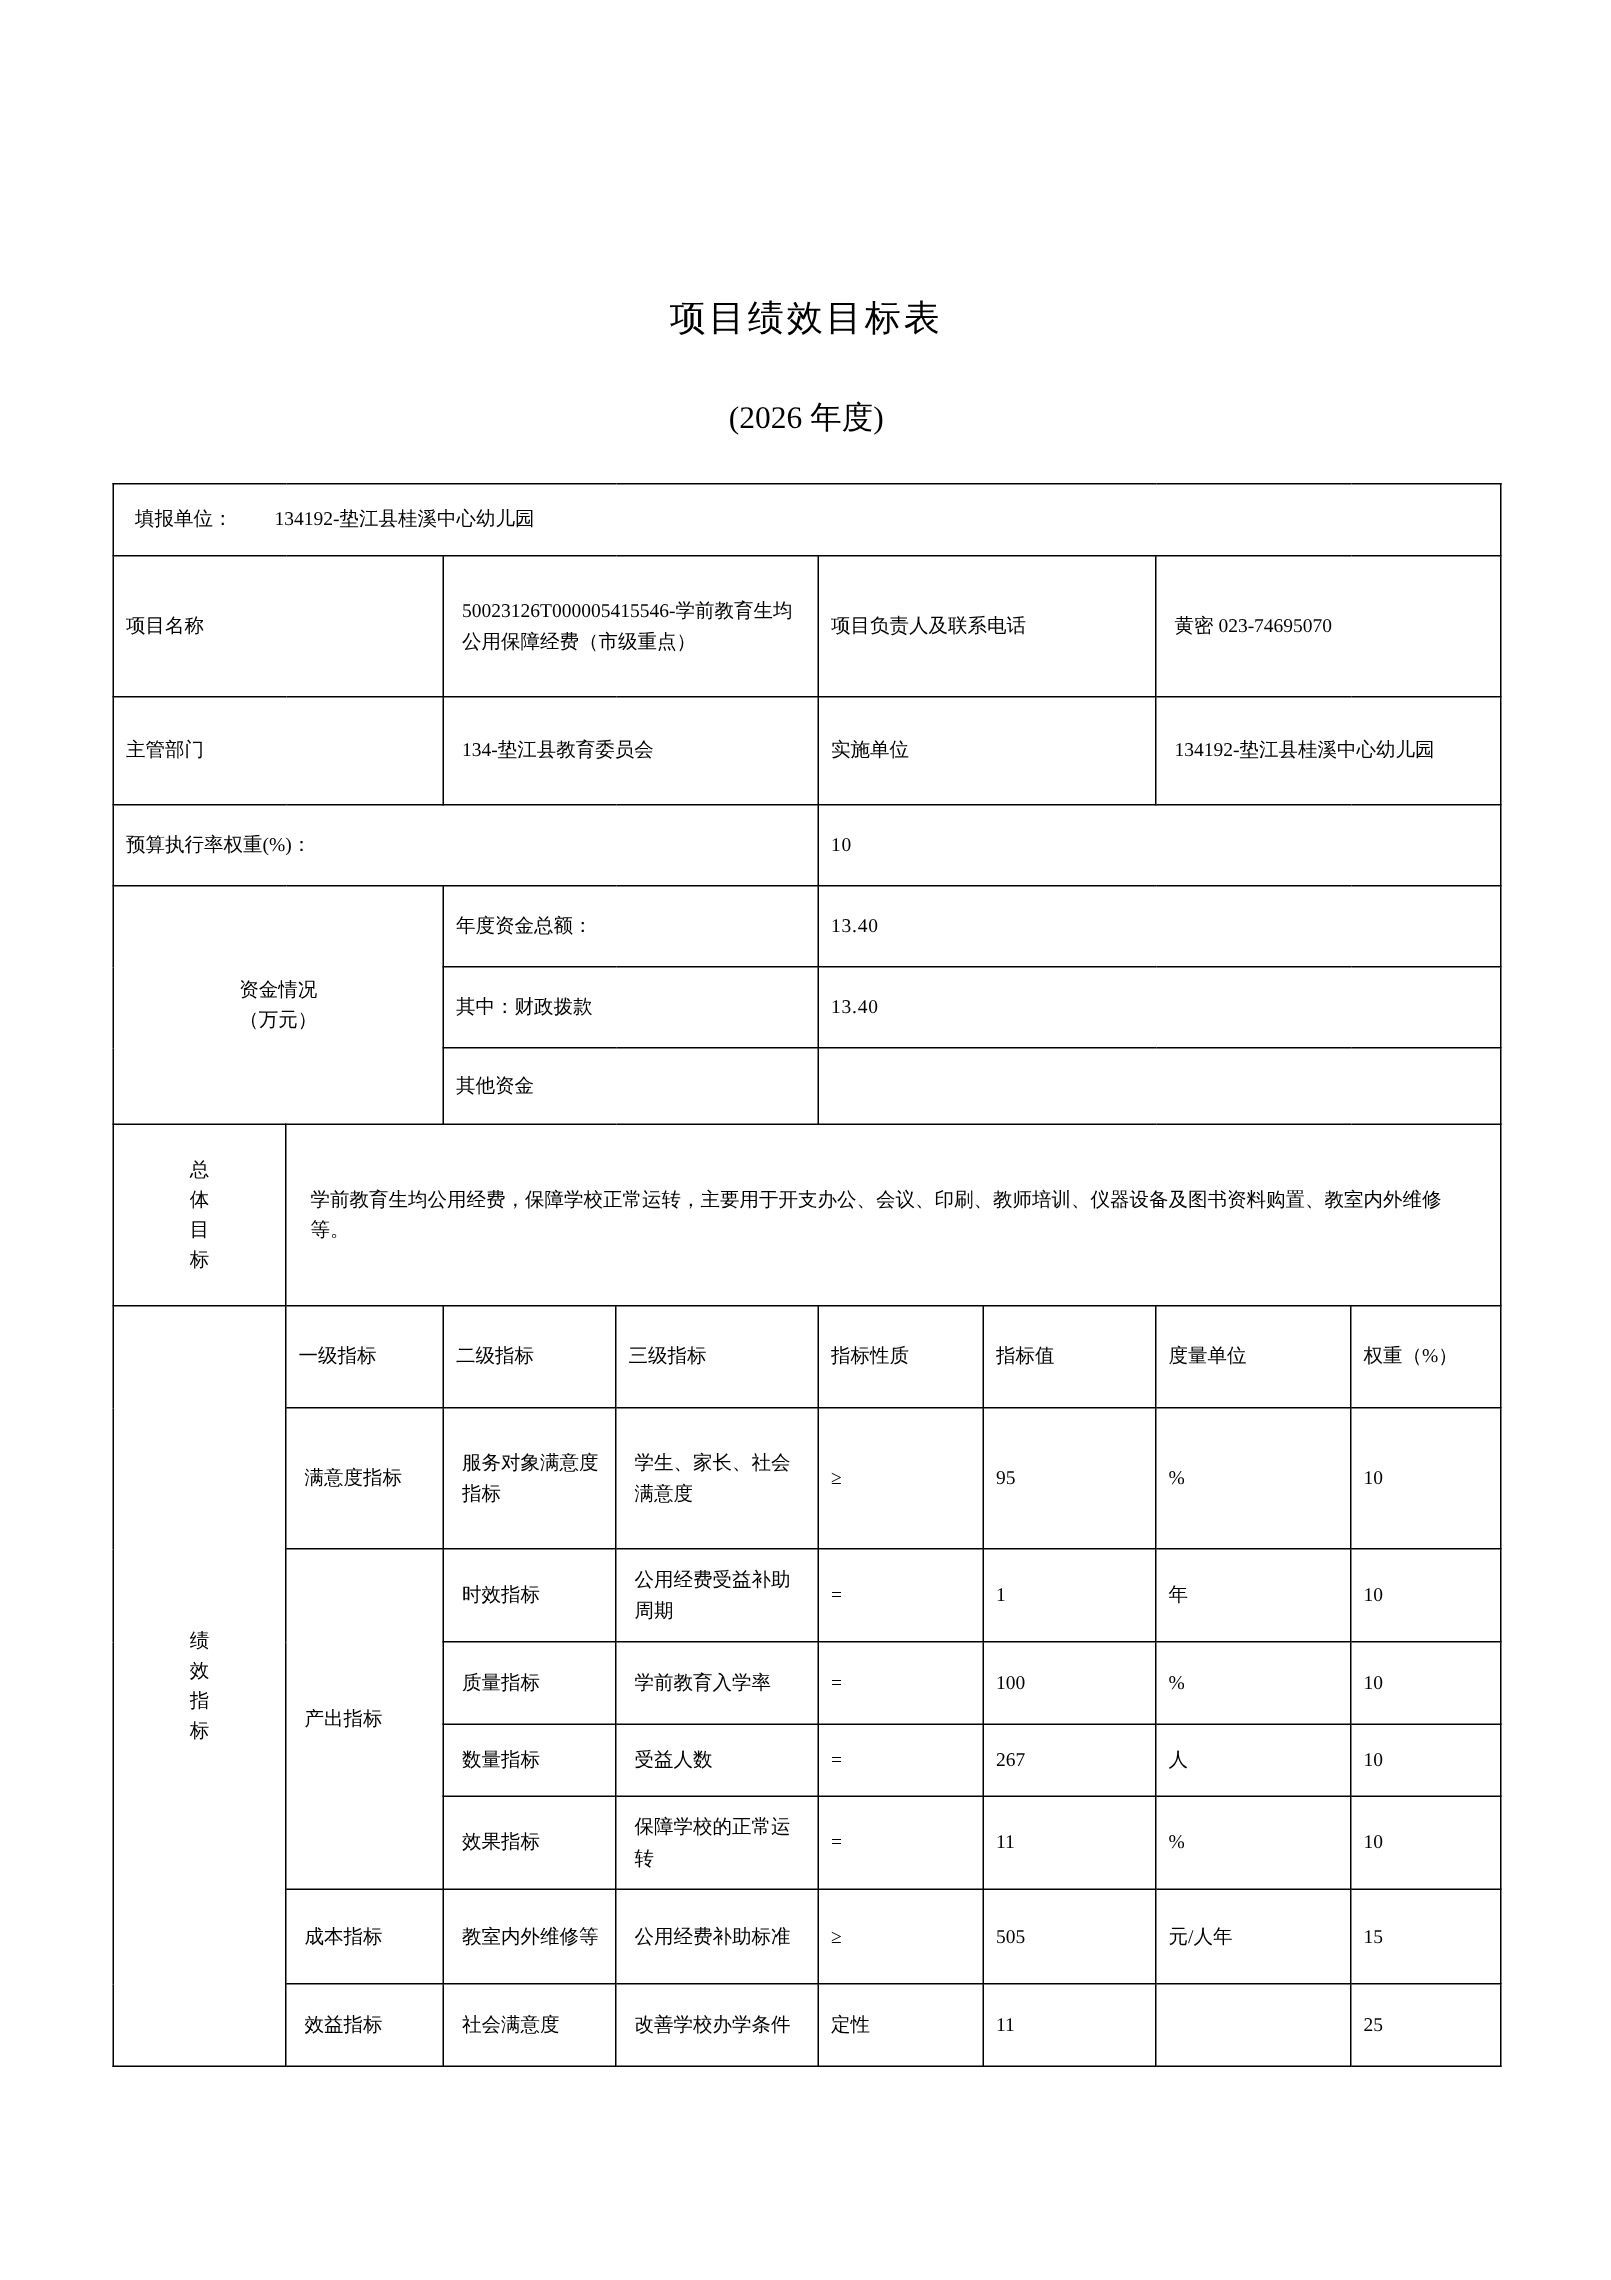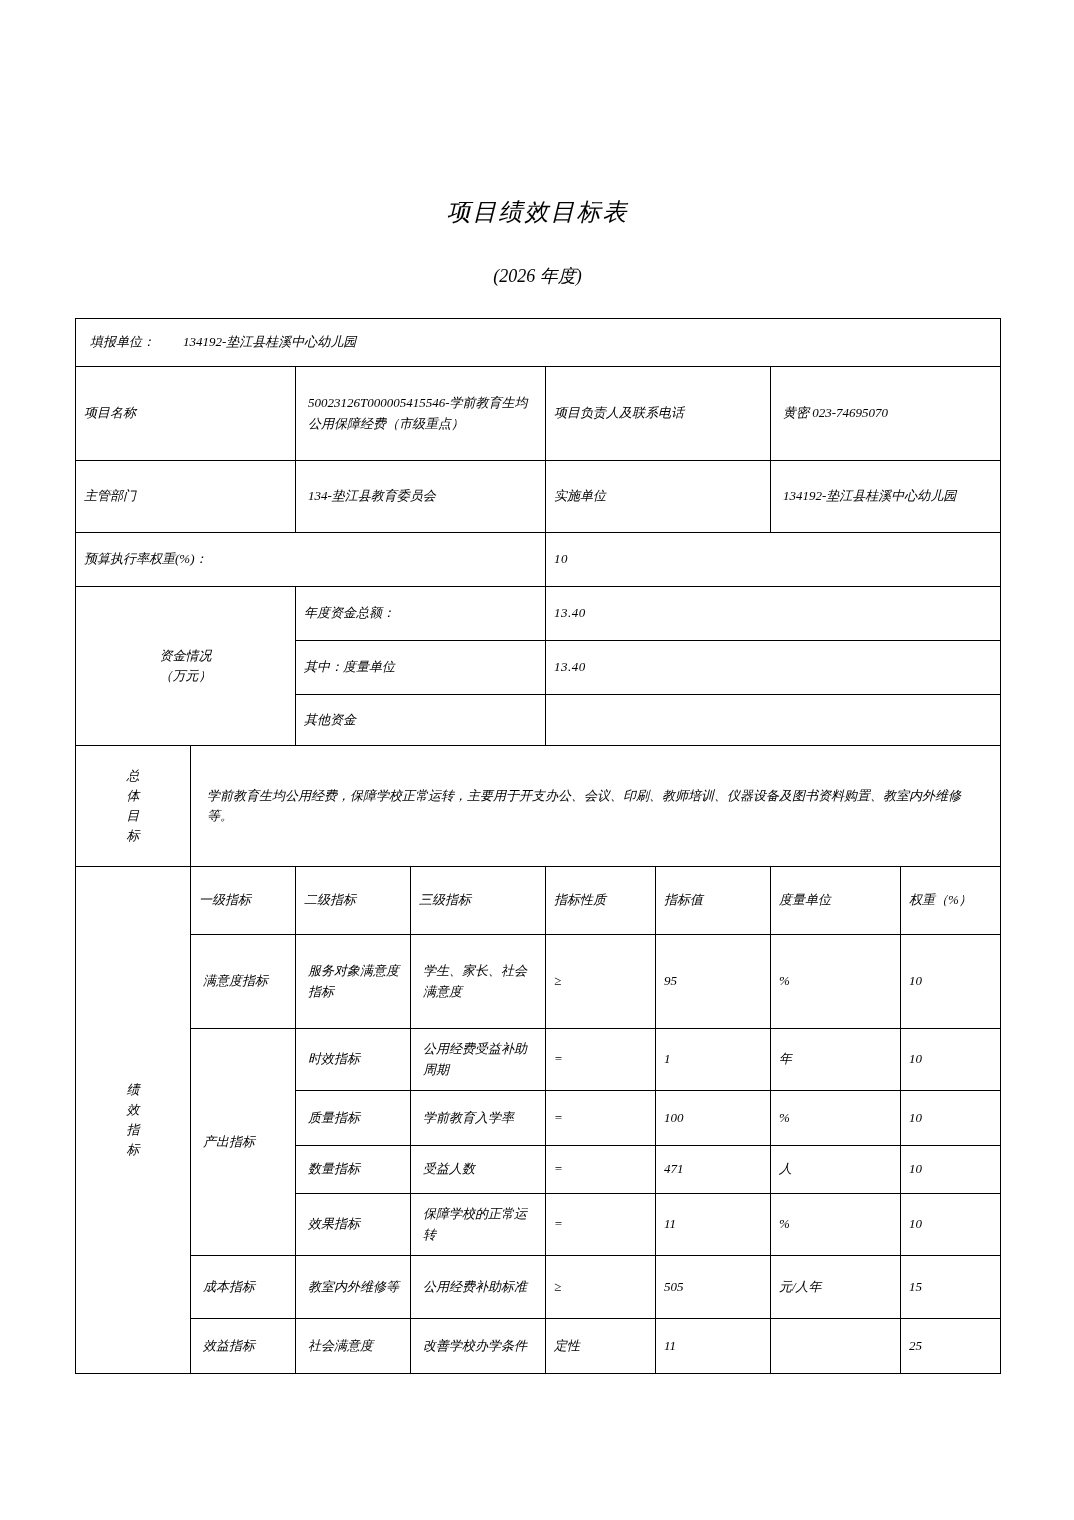--- a/index.html
+++ b/index.html
@@ -4,33 +4,32 @@
 <style>
   html, body { margin: 0; padding: 0; background: #ffffff; }
   .page {
     position: relative;
     width: 1074px;
     height: 1520px;
     background: #ffffff;
     font-family: "Liberation Serif", "DejaVu Serif", serif;
     color: #000000;
     overflow: hidden;
-    font-style: italic;
   }
   .doc { padding-top: 196px; margin-left: 75px; width: 925px; }
   .doc-title {
     text-align: center;
     font-size: 24px;
     font-weight: 400;
     letter-spacing: 2px;
     margin: 0 0 36px 0;
   }
   .doc-subtitle {
     text-align: center;
-    font-size: 18px;
+    font-size: 21px;
     margin: 0 0 30px 0;
   }
   table.main {
     border-collapse: collapse;
     table-layout: fixed;
     width: 925px;
     font-size: 13px;
   }
   table.main td {
     border: 1px solid #000000;
@@ -96,21 +95,21 @@
         <td colspan="4" class="c nowrap-num">10</td>
       </tr>
 
       <tr style="height:54px">
         <td colspan="2" rowspan="3" class="vertical">资金情况
 （万元）</td>
         <td colspan="2" class="c">年度资金总额：</td>
         <td colspan="4" class="r nowrap-num">13.40</td>
       </tr>
       <tr style="height:54px">
-        <td colspan="2" class="c">其中：度量单位</td>
+        <td colspan="2" class="c">其中：财政拨款</td>
         <td colspan="4" class="r nowrap-num">13.40</td>
       </tr>
       <tr style="height:51px">
         <td colspan="2" class="c">其他资金</td>
         <td colspan="4" class="r"></td>
       </tr>
 
       <tr style="height:121px">
         <td class="vertical">总
 体
@@ -157,21 +156,21 @@
         <td class="l">学前教育入学率</td>
         <td class="c">=</td>
         <td class="c">100</td>
         <td class="c">%</td>
         <td class="c">10</td>
       </tr>
       <tr style="height:48px">
         <td class="l">数量指标</td>
         <td class="l">受益人数</td>
         <td class="c">=</td>
-        <td class="c">471</td>
+        <td class="c">267</td>
         <td class="c">人</td>
         <td class="c">10</td>
       </tr>
       <tr style="height:62px">
         <td class="l">效果指标</td>
         <td class="l">保障学校的正常运转</td>
         <td class="c">=</td>
         <td class="c">11</td>
         <td class="c">%</td>
         <td class="c">10</td>

